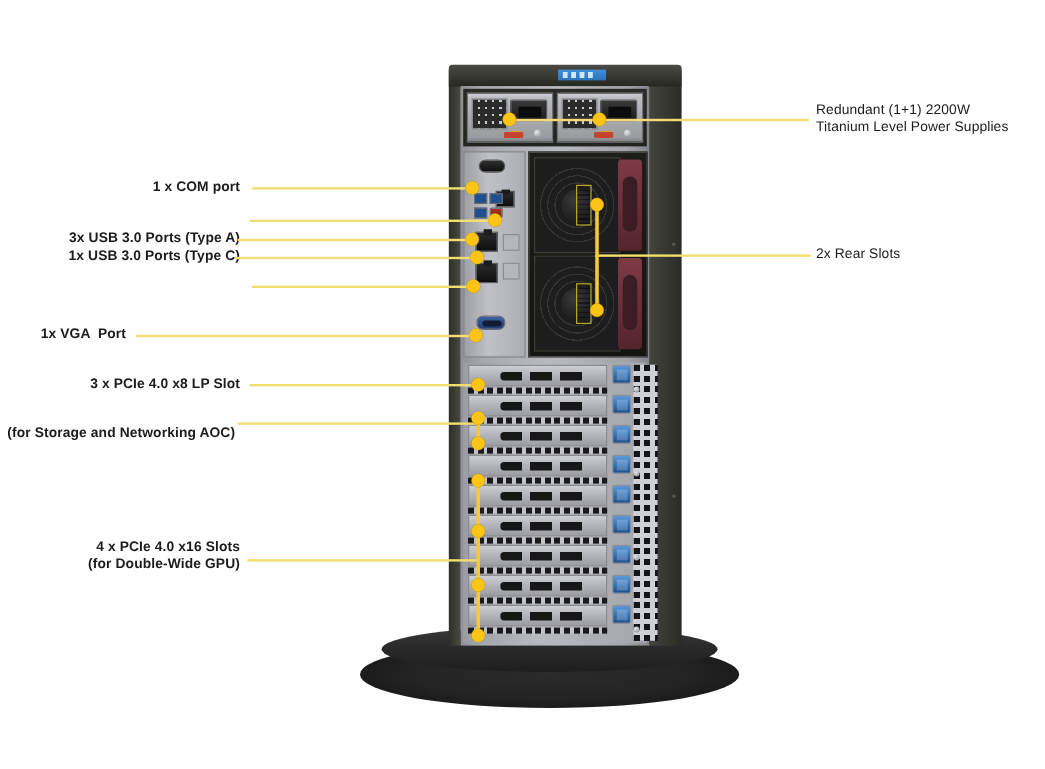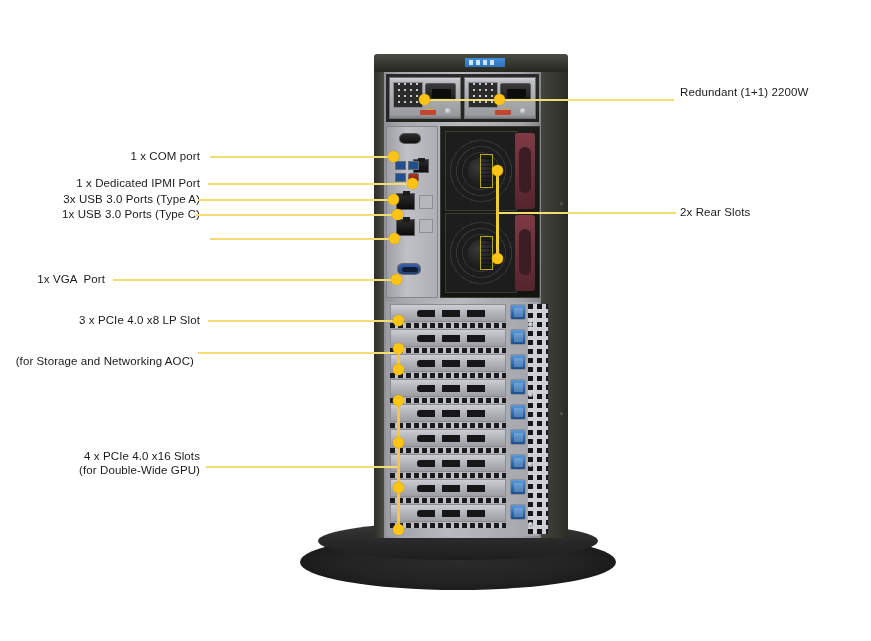--- a/index.html
+++ b/index.html
@@ -12,21 +12,21 @@
 
   
   .label{
     position:absolute;
     font-size:11.5px;
     color:#1b1b1b;
     line-height:13.5px;
     white-space:pre;
     letter-spacing:.1px;
   }
-  .label.r{text-align:right;}
+  .label.r{text-align:right;font-weight:bold;}
   .label.l{text-align:left;}
 
   
   .lead{position:absolute;background:#f2dd72;height:2px;}
   .leadv{position:absolute;background:#f2c83c;width:3px;}
   .dot{position:absolute;width:11px;height:11px;border-radius:50%;
        background:#fcc414;box-shadow:0 0 0 .5px rgba(190,140,0,.55);}
 
   
   .base-shadow{
@@ -319,21 +319,20 @@
     <div class="screw-col" style="top:20px"></div>
     <div class="screw-col" style="top:90px"></div>
     <div class="screw-col" style="top:160px"></div>
     <div class="screw-col" style="top:220px"></div>
   </div>
 
   <div class="label r" style="left:60px;top:150px;width:140px">1 x COM port</div>
   <div class="lead" style="left:210px;top:156px;width:178px"></div>
   <div class="dot" style="left:388px;top:151px"></div>
 
-  <div class="label r" style="left:20px;top:177px;width:180px">1 x Dedicated IPMI Port</div>
   <div class="lead" style="left:208px;top:183px;width:203px"></div>
   <div class="dot" style="left:407px;top:178px"></div>
 
   <div class="label r" style="left:8px;top:193px;width:192px">3x USB 3.0 Ports (Type A)</div>
   <div class="lead" style="left:198px;top:199px;width:194px"></div>
   <div class="dot" style="left:388px;top:194px"></div>
 
   <div class="label r" style="left:8px;top:208px;width:192px">1x USB 3.0 Ports (Type C)</div>
   <div class="lead" style="left:196px;top:214px;width:200px"></div>
   <div class="dot" style="left:392px;top:209px"></div>
@@ -358,20 +357,21 @@
   <div class="label r" style="left:20px;top:450px;width:180px">4 x PCIe 4.0 x16 Slots</div>
   <div class="label r" style="left:20px;top:464px;width:180px">(for Double-Wide GPU)</div>
   <div class="lead" style="left:206px;top:466px;width:192px"></div>
   <div class="leadv" style="left:397px;top:400px;height:128px"></div>
   <div class="dot" style="left:393px;top:395px"></div>
   <div class="dot" style="left:393px;top:437px"></div>
   <div class="dot" style="left:393px;top:482px"></div>
   <div class="dot" style="left:393px;top:524px"></div>
 
   <div class="label l" style="left:680px;top:86px;width:158px">Redundant (1+1) 2200W</div>
+  <div class="label l" style="left:680px;top:100px;width:190px">Titanium Level Power Supplies</div>
   <div class="lead" style="left:424px;top:99px;width:250px"></div>
   <div class="dot" style="left:419px;top:94px"></div>
   <div class="dot" style="left:494px;top:94px"></div>
 
   <div class="label l" style="left:680px;top:206px;width:150px">2x Rear Slots</div>
   <div class="lead" style="left:496px;top:212px;width:180px"></div>
   <div class="leadv" style="left:496px;top:170px;height:90px"></div>
   <div class="dot" style="left:492px;top:165px"></div>
   <div class="dot" style="left:492px;top:253px"></div>
 

